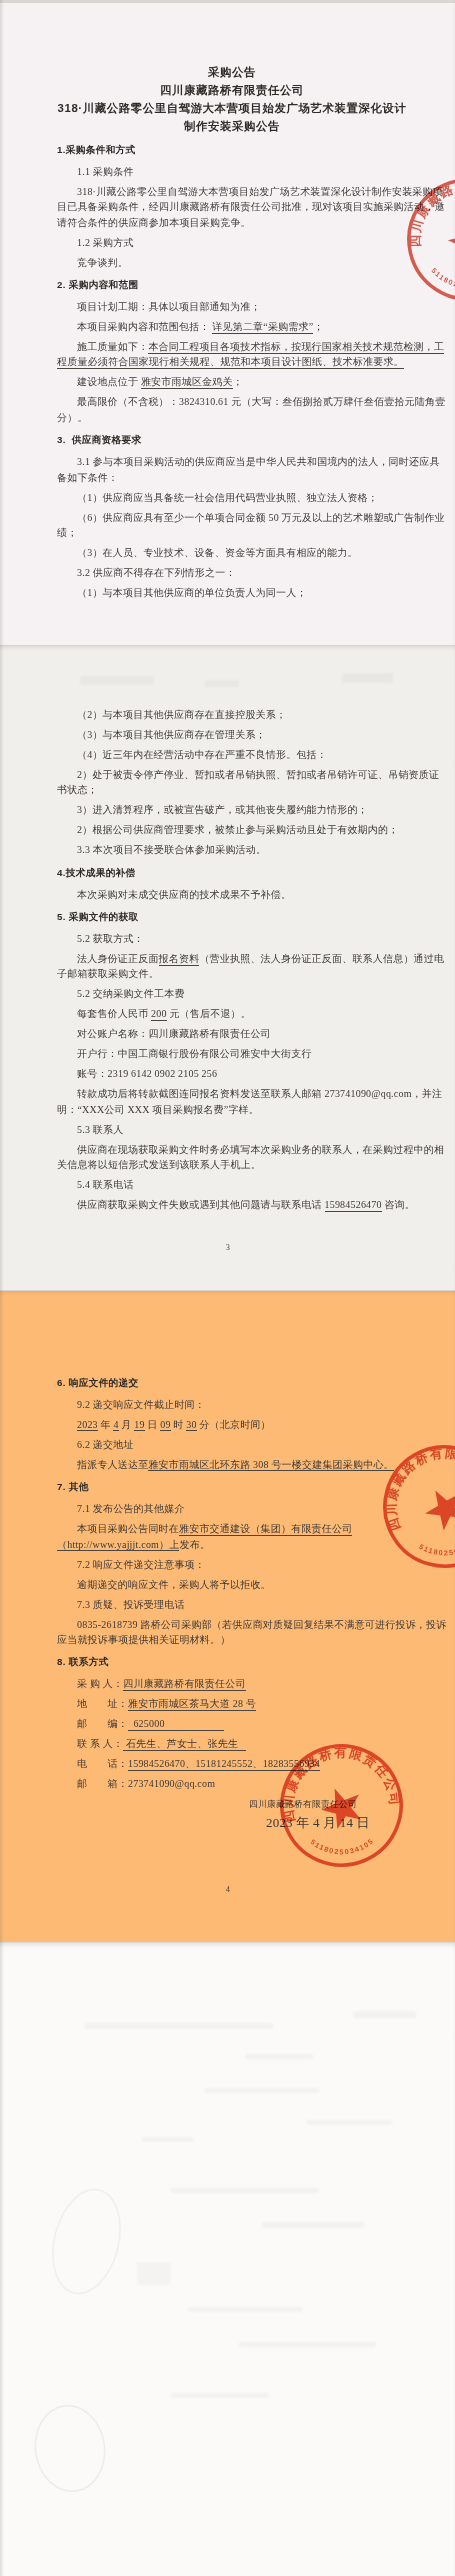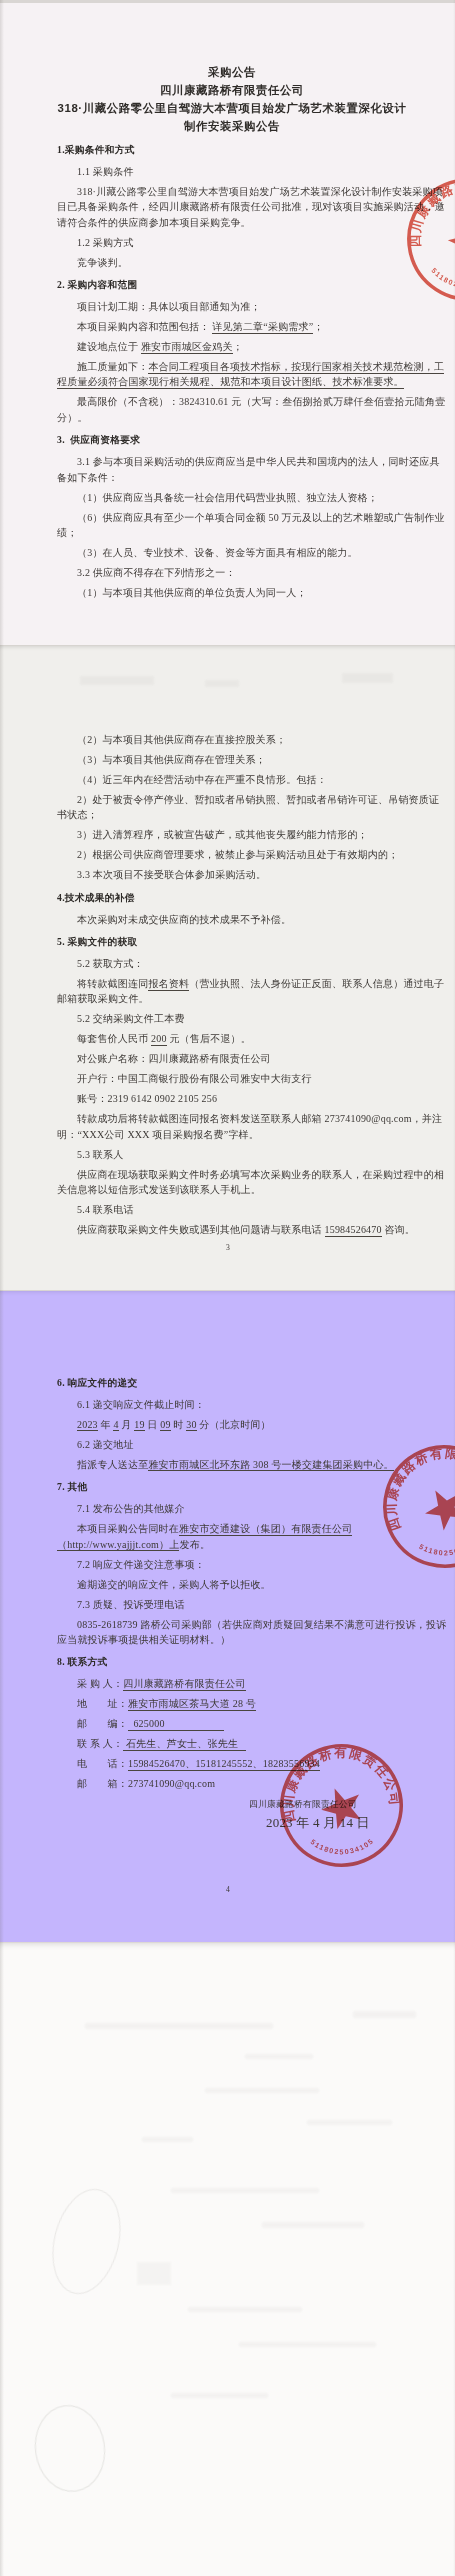--- a/index.html
+++ b/index.html
@@ -11,37 +11,37 @@
   .top-edge{position:absolute;left:0;top:0;width:456px;height:3.4px;background:#d9d6d3;z-index:5;}
   .left-edge{position:absolute;left:0;top:0;width:4px;height:2576px;z-index:6;
     background:linear-gradient(90deg,rgba(95,90,85,.18),rgba(0,0,0,0));}
   .right-edge{position:absolute;right:0;top:0;width:2.8px;height:2576px;z-index:6;
     background:linear-gradient(270deg,rgba(95,90,85,.10),rgba(0,0,0,0));}
 
   .page{position:absolute;left:0;width:456px;overflow:hidden;}
   .page-1{top:0;height:741px;background:#f6f2f4;}
   .page-2{top:645px;height:646px;background:#f0efec;border-top:1.1px solid #d7d4d0;
     box-shadow:inset 0 4.6px 5.7px -4.6px rgba(0,0,0,.18);}
-  .page-3{top:1290px;height:651px;background:#c4b5fd;border-top:1.1px solid #d9d5d2;
+  .page-3{top:1290px;height:651px;background:#fdba74;border-top:1.1px solid #d9d5d2;
     box-shadow:inset 0 4.6px 5.7px -4.6px rgba(0,0,0,.15);}
   .page-4{top:1942px;height:634px;background:#fbfaf9;border-top:1.7px solid #ddd9d5;
     box-shadow:inset 0 5.7px 6.8px -5.1px rgba(0,0,0,.16);}
 
   .content{position:relative;padding:0 6.8px 0 57px;color:#3c3835;}
   .page-1 .content{padding-top:63px;}
-  .page-2 .content{padding-top:86px;}
+  .page-2 .content{padding-top:61px;}
   .page-3 .content{padding-top:77px;}
 
   .titles{width:350px;text-align:center;margin:0 0 9px 0;}
   .b-title{
     font-family:"Liberation Sans","DejaVu Sans",sans-serif;font-weight:700;
     font-size:11.4px;line-height:18px;color:#2f2c29;letter-spacing:0.6px;
   }
   .b-h{
-    font-family:Liberation Serif, serif;font-weight:700;
+    font-family:Liberation Sans, sans-serif;font-weight:700;
     font-size:9.7px;line-height:12.5px;color:#2e2b28;letter-spacing:0.3px;
     margin:9px 0 7.4px 0;
   }
   .b-p{
     font-size:10px;line-height:15.4px;letter-spacing:0.2px;
     margin:0 0 4.6px 0;text-indent:2em;color:#3c3835;
   }
   .u{border-bottom:0.6px solid #4a453f;padding-bottom:0.6px;}
   .b-sig{text-indent:0;margin:1.1px 0 0 0;font-size:8.8px;line-height:17px;}
   .b-sig-company{padding-left:192px;}
@@ -73,22 +73,22 @@
         <div class="b-title"><span>318·川藏公路零公里自驾游大本营项目始发广场艺术装置深化设计制作安装采购公告</span></div>
       </div>
       <div class="b-h"><span>1.采购条件和方式</span></div>
       <div class="b-p"><span>1.1 采购条件</span></div>
       <div class="b-p"><span>318·川藏公路零公里自驾游大本营项目始发广场艺术装置深化设计制作安装采购项目已具备采购条件，经四川康藏路桥有限责任公司批准，现对该项目实施采购活动，邀请符合条件的供应商参加本项目采购竞争。</span></div>
       <div class="b-p"><span>1.2 采购方式</span></div>
       <div class="b-p"><span>竞争谈判。</span></div>
       <div class="b-h"><span>2. 采购内容和范围</span></div>
       <div class="b-p"><span>项目计划工期：具体以项目部通知为准；</span></div>
       <div class="b-p"><span>本项目采购内容和范围包括： </span><span class="u">详见第二章“采购需求”</span><span>；</span></div>
+      <div class="b-p"><span>施工质量如下：</span><span class="u">本合同工程项目各项技术指标，按现行国家相关技术规范检测，工程质量必须符合国家现行相关规程、规范和本项目设计图纸、技术标准要求。</span></div>
       <div class="b-p"><span>建设地点位于 </span><span class="u">雅安市雨城区金鸡关</span><span>；</span></div>
-      <div class="b-p"><span>施工质量如下：</span><span class="u">本合同工程项目各项技术指标，按现行国家相关技术规范检测，工程质量必须符合国家现行相关规程、规范和本项目设计图纸、技术标准要求。</span></div>
       <div class="b-p"><span>最高限价（不含税）：3824310.61 元（大写：叁佰捌拾贰万肆仟叁佰壹拾元陆角壹分）。</span></div>
       <div class="b-h"><span>3.&nbsp; 供应商资格要求</span></div>
       <div class="b-p"><span>3.1 参与本项目采购活动的供应商应当是中华人民共和国境内的法人，同时还应具备如下条件：</span></div>
       <div class="b-p"><span>（1）供应商应当具备统一社会信用代码营业执照、独立法人资格；</span></div>
       <div class="b-p"><span>（6）供应商应具有至少一个单项合同金额 50 万元及以上的艺术雕塑或广告制作业绩；</span></div>
       <div class="b-p"><span>（3）在人员、专业技术、设备、资金等方面具有相应的能力。</span></div>
       <div class="b-p"><span>3.2 供应商不得存在下列情形之一：</span></div>
       <div class="b-p"><span>（1）与本项目其他供应商的单位负责人为同一人；</span></div>
     </div>
   <div class="pageno">2</div>
@@ -113,39 +113,39 @@
       <div class="b-p"><span>（3）与本项目其他供应商存在管理关系；</span></div>
       <div class="b-p"><span>（4）近三年内在经营活动中存在严重不良情形。包括：</span></div>
       <div class="b-p"><span>2）处于被责令停产停业、暂扣或者吊销执照、暂扣或者吊销许可证、吊销资质证书状态；</span></div>
       <div class="b-p"><span>3）进入清算程序，或被宣告破产，或其他丧失履约能力情形的；</span></div>
       <div class="b-p"><span>2）根据公司供应商管理要求，被禁止参与采购活动且处于有效期内的；</span></div>
       <div class="b-p"><span>3.3 本次项目不接受联合体参加采购活动。</span></div>
       <div class="b-h"><span>4.技术成果的补偿</span></div>
       <div class="b-p"><span>本次采购对未成交供应商的技术成果不予补偿。</span></div>
       <div class="b-h"><span>5. 采购文件的获取</span></div>
       <div class="b-p"><span>5.2 获取方式：</span></div>
-      <div class="b-p"><span>将转款截图连同</span><span class="u">报名资料</span><span>（营业执照、法人身份证正反面、联系人信息）通过电子邮箱获取采购文件。</span></div>
+      <div class="b-p"><span>法人身份证正反面</span><span class="u">报名资料</span><span>（营业执照、法人身份证正反面、联系人信息）通过电子邮箱获取采购文件。</span></div>
       <div class="b-p"><span>5.2 交纳采购文件工本费</span></div>
       <div class="b-p"><span>每套售价人民币 </span><span class="u">200</span><span> 元（售后不退）。</span></div>
       <div class="b-p"><span>对公账户名称：四川康藏路桥有限责任公司</span></div>
       <div class="b-p"><span>开户行：中国工商银行股份有限公司雅安中大街支行</span></div>
       <div class="b-p"><span>账号：2319 6142 0902 2105 256</span></div>
       <div class="b-p"><span>转款成功后将转款截图连同报名资料发送至联系人邮箱 273741090@qq.com，并注明：“XXX公司 XXX 项目采购报名费”字样。</span></div>
       <div class="b-p"><span>5.3 联系人</span></div>
       <div class="b-p"><span>供应商在现场获取采购文件时务必填写本次采购业务的联系人，在采购过程中的相关信息将以短信形式发送到该联系人手机上。</span></div>
       <div class="b-p"><span>5.4 联系电话</span></div>
       <div class="b-p"><span>供应商获取采购文件失败或遇到其他问题请与联系电话 </span><span class="u">15984526470</span><span> 咨询。</span></div>
     </div>
   <div class="pageno">3</div>
 </div>
 
 <div class="page page-3">
   <div class="content">
       <div class="b-h"><span>6. 响应文件的递交</span></div>
-      <div class="b-p"><span>6.1 递交响应文件截止时间：</span></div>
+      <div class="b-p"><span>9.2 递交响应文件截止时间：</span></div>
       <div class="b-p"><span class="u">2023</span><span> 年 </span><span class="u">4</span><span> 月 </span><span class="u">19</span><span> 日 </span><span class="u">09</span><span> 时 </span><span class="u">30</span><span> 分（北京时间）</span></div>
       <div class="b-p"><span>6.2 递交地址</span></div>
       <div class="b-p"><span>指派专人送达至</span><span class="u">雅安市雨城区北环东路 308 号一楼交建集团采购中心。</span></div>
       <div class="b-h"><span>7. 其他</span></div>
       <div class="b-p"><span>7.1 发布公告的其他媒介</span></div>
       <div class="b-p"><span>本项目采购公告同时在</span><span class="u">雅安市交通建设（集团）有限责任公司（http://www.yajjjt.com）上</span><span>发布。</span></div>
       <div class="b-p"><span>7.2 响应文件递交注意事项：</span></div>
       <div class="b-p"><span>逾期递交的响应文件，采购人将予以拒收。</span></div>
       <div class="b-p"><span>7.3 质疑、投诉受理电话</span></div>
       <div class="b-p"><span>0835-2618739 路桥公司采购部（若供应商对质疑回复结果不满意可进行投诉，投诉应当就投诉事项提供相关证明材料。）</span></div>

